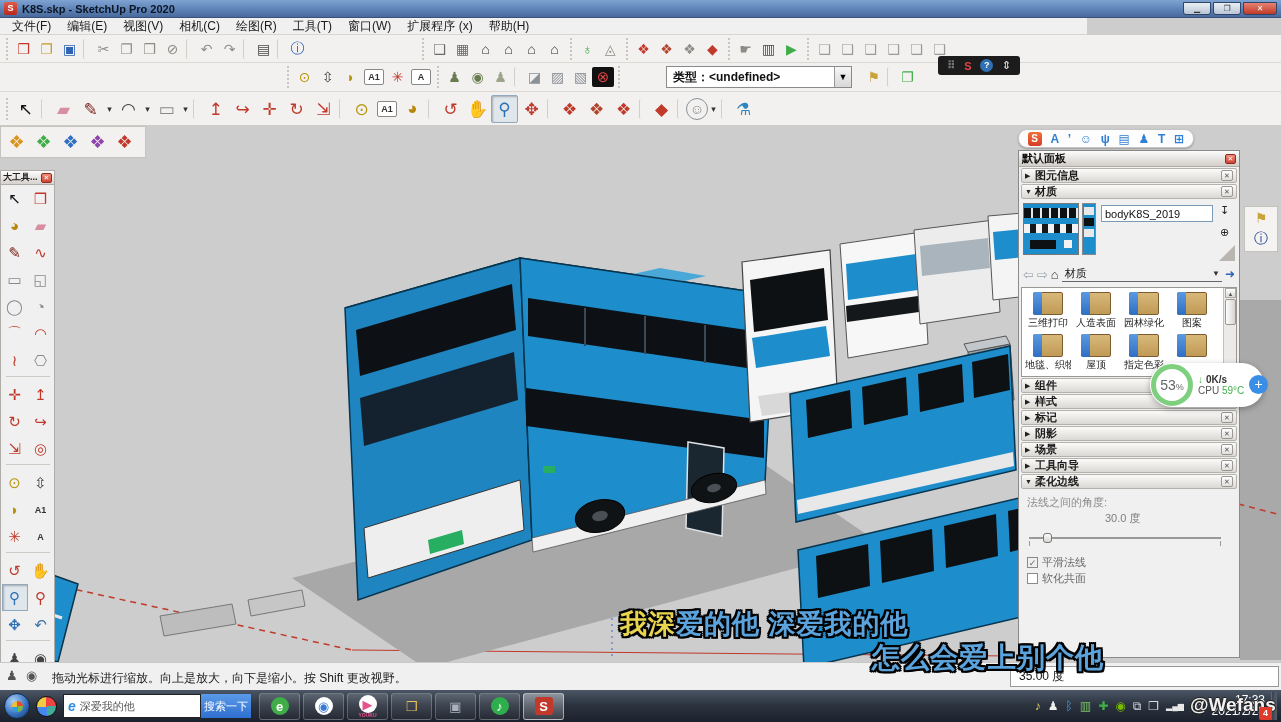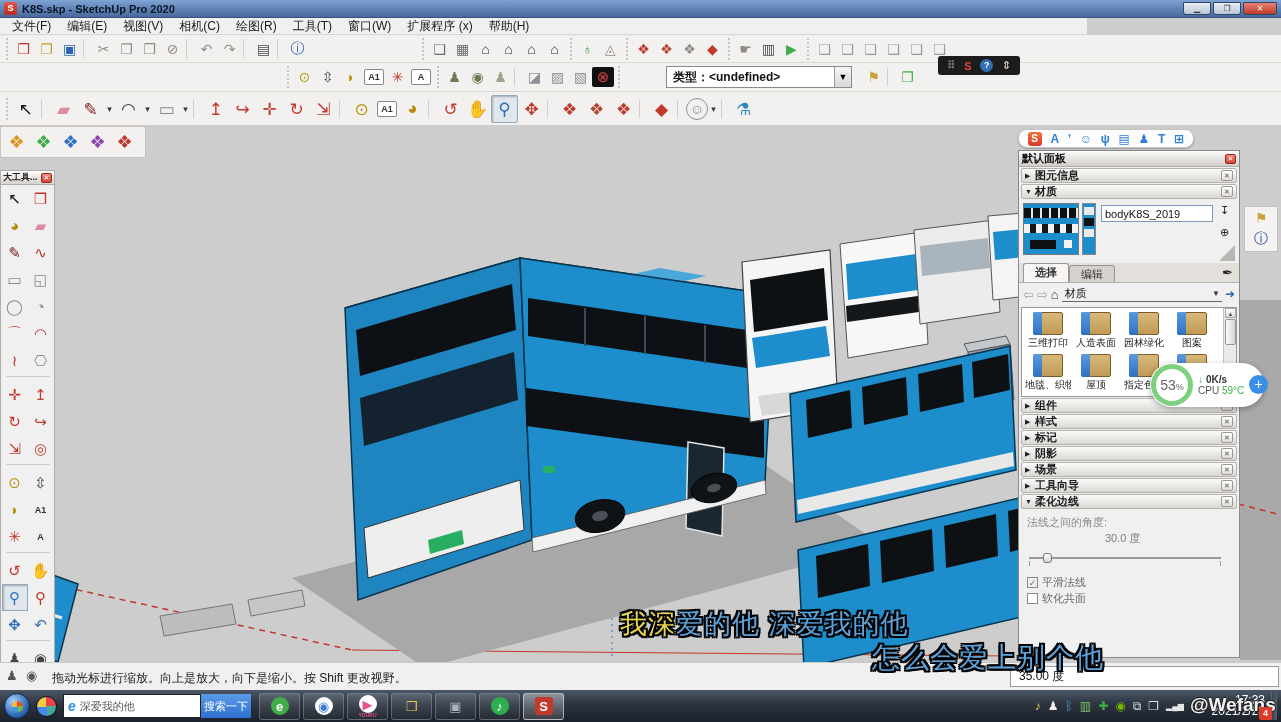--- a/index.html
+++ b/index.html
@@ -51,21 +51,21 @@
   .xbtn { width:11px; height:10px; background:linear-gradient(#f08a7a,#cf4535); border:1px solid #8f2b1e; border-radius:2px; color:#fff; font-size:7px; line-height:8px; text-align:center; }
   .palette-grid { display:grid; grid-template-columns:26px 26px; justify-content:center; }
   .pti { width:26px; height:27px; display:flex; align-items:center; justify-content:center; font-size:15px; }
   .pti.txt { font-size:9px; font-weight:bold; }
   .pti.pressed { background:#dfe6ec; border:1px solid #93a9bd; box-shadow:inset 1px 1px 2px rgba(0,0,0,.25); }
   .pti.psep { grid-column:1 / -1; width:auto; height:5px; border-top:1px solid #cfcbc7; margin:2px 4px 0 4px; }
 
   
   .viewport { left:0; top:126px; width:1281px; height:536px; z-index:1; }
 
-  .subline { position:absolute; font-weight:normal; letter-spacing:1px; z-index:7; pointer-events:none; white-space:nowrap;
+  .subline { position:absolute; font-weight:bold; letter-spacing:1px; z-index:7; pointer-events:none; white-space:nowrap;
     text-shadow:-2px 0 0 #000,2px 0 0 #000,0 -2px 0 #000,0 2px 0 #000,-2px -2px 0 #000,2px 2px 0 #000,-2px 2px 0 #000,2px -2px 0 #000; }
   .sub1 { left:620px; top:606px; font-size:27px; color:#5ba3dc; }
   .sub1 .hl { color:#e8d44f; }
   .sub2 { left:872px; top:639px; font-size:28px; color:#5ba3dc; }
 
   
   .panel { left:1018px; top:150px; width:222px; height:508px; background:#f0f0f0; border:1px solid #8a8a8a; z-index:3; font-size:11px; }
   .panel-head { height:16px; background:linear-gradient(#fcfcfb,#d2cecA); border-bottom:1px solid #b0aca8; display:flex; align-items:center; padding:4px 3px; }
   .panel-title { font-size:11px; font-weight:bold; color:#111; flex:1; }
   .secbar { height:15px; margin:1px 2px 0 2px; background:linear-gradient(#fbfbfa,#dbd8d4); border:1px solid #b5b1ad; border-radius:2px; display:flex; align-items:center; padding:0 3px; }
@@ -494,25 +494,20 @@
       <span class="strip">
           <i></i>
           <i class="d"></i>
           <i></i>
         </span>
       <input class="mat-input" value="bodyK8S_2019" style="">
       <span class="mat-btn" style="left:198px; top:4px;">↧</span>
       <span class="mat-btn" style="left:198px; top:26px;">⊕</span>
       <span class="mat-tri"></span>
     </div>
-    <div class="tabsrow">
-      <span class="tab active">选择</span>
-      <span class="tab">编辑</span>
-      <span class="eyedrop">✒</span>
-    </div>
     <div class="navrow">
       <span class="navarrow">⇦</span>
       <span class="navarrow">⇨</span>
       <span class="homeico">⌂</span>
       <span class="combo">
         <span class="cv">材质</span>
         <span class="ca">▼</span>
       </span>
       <span class="detailbtn">➜</span>
     </div>

